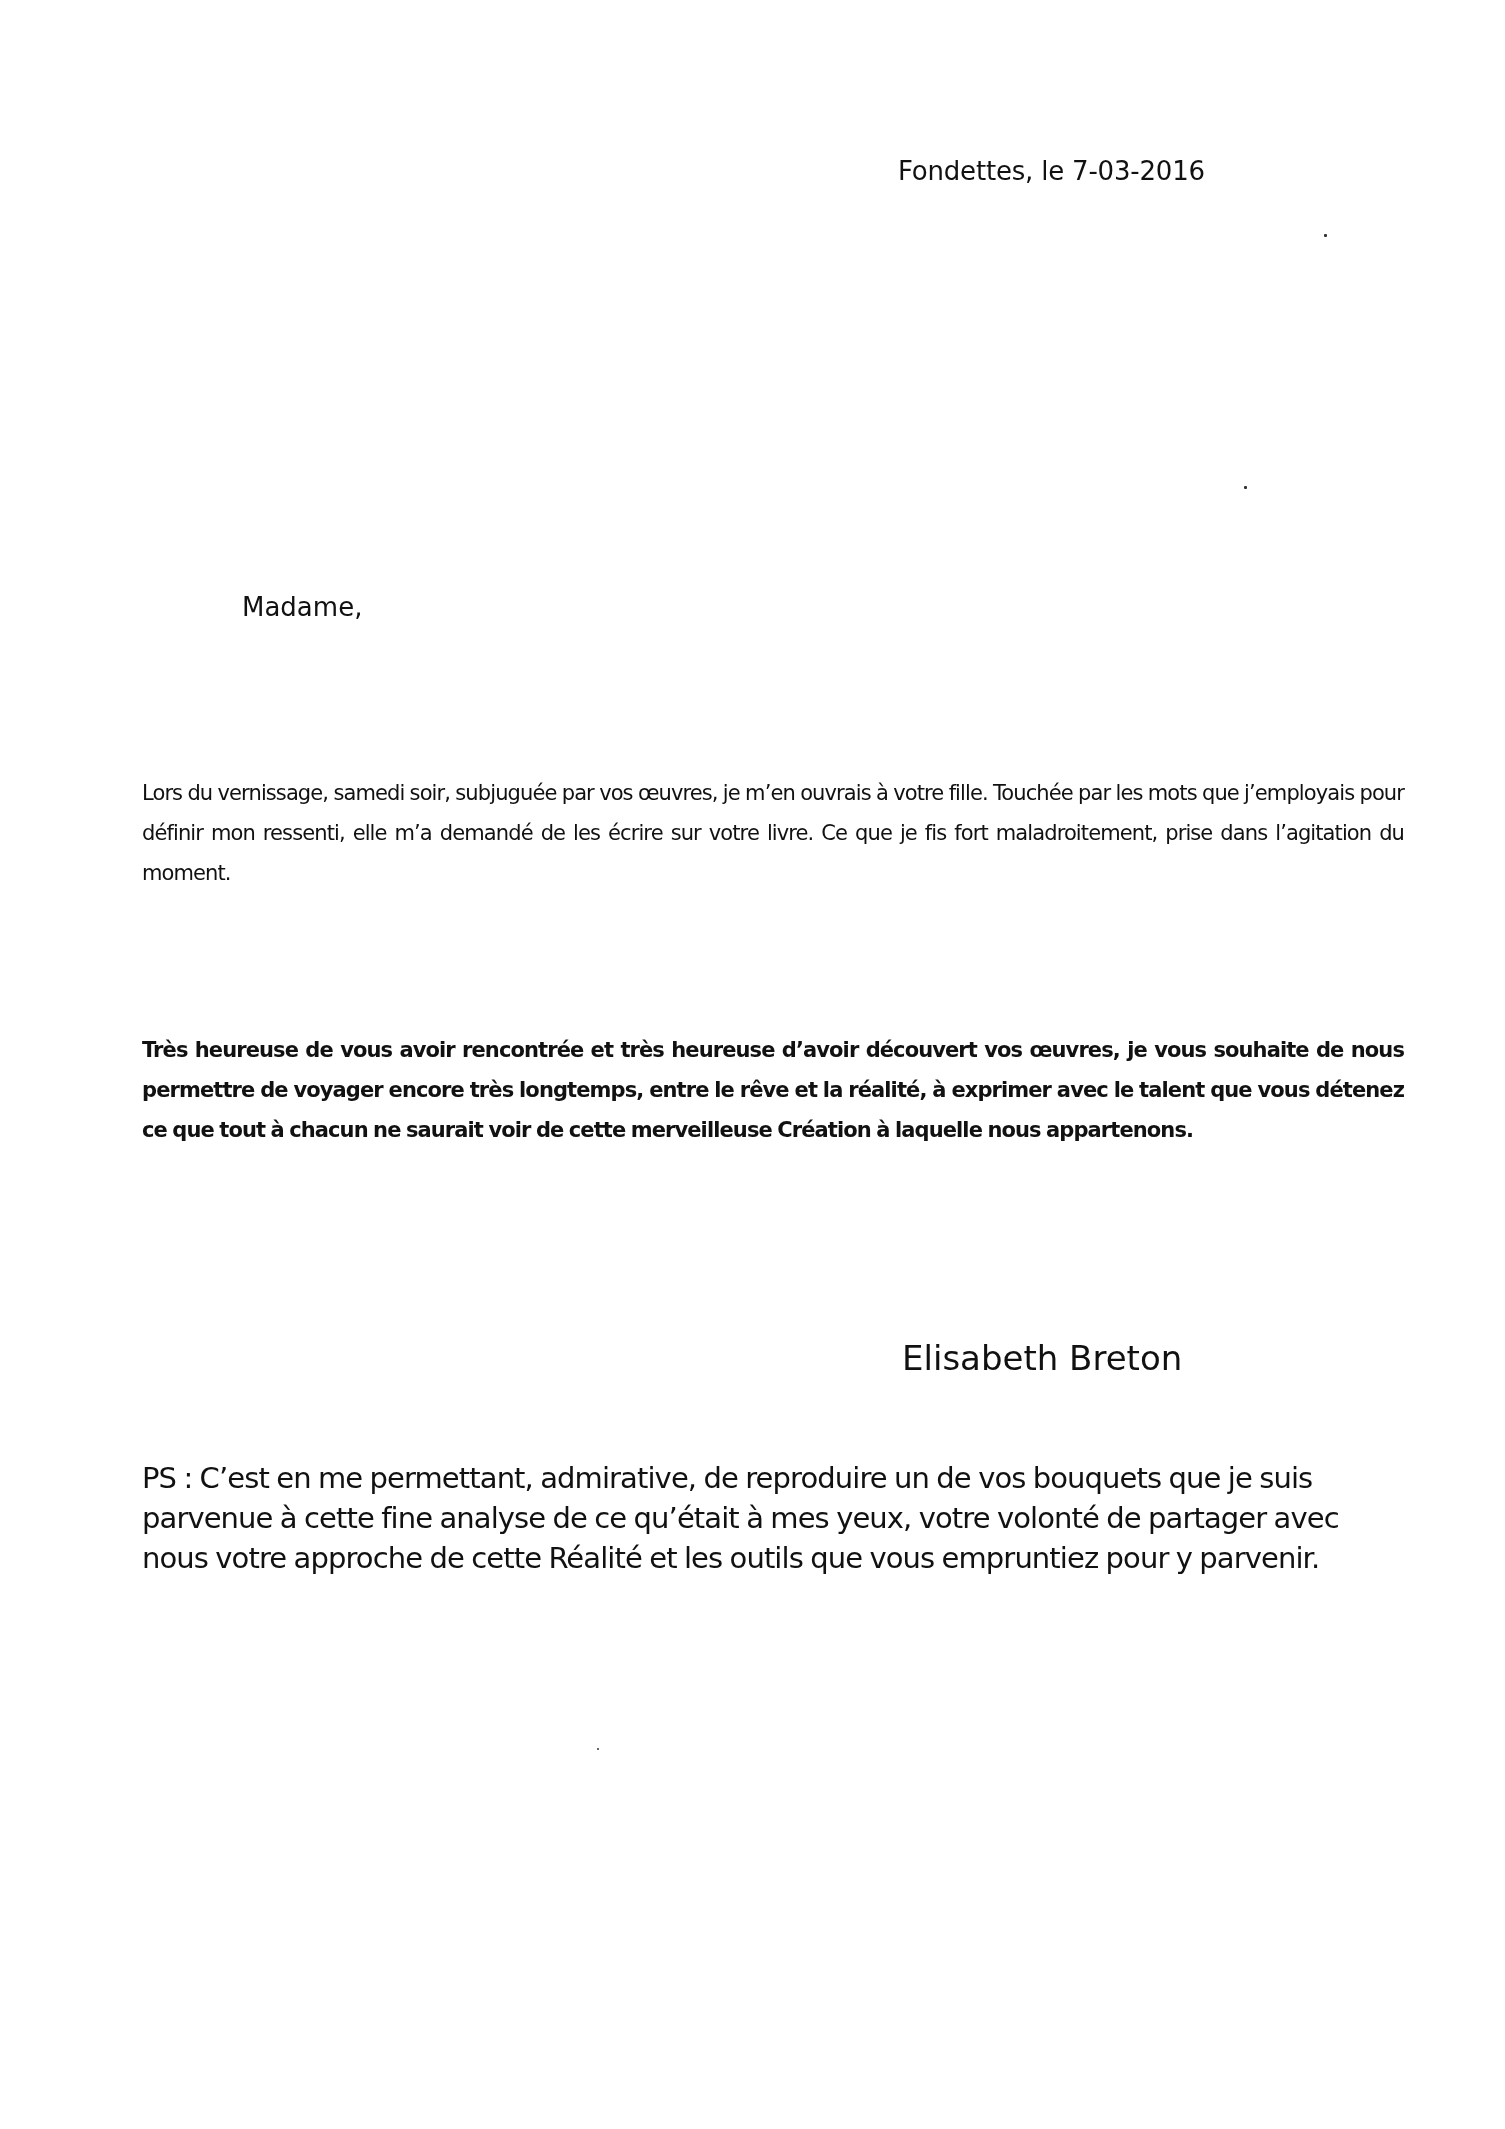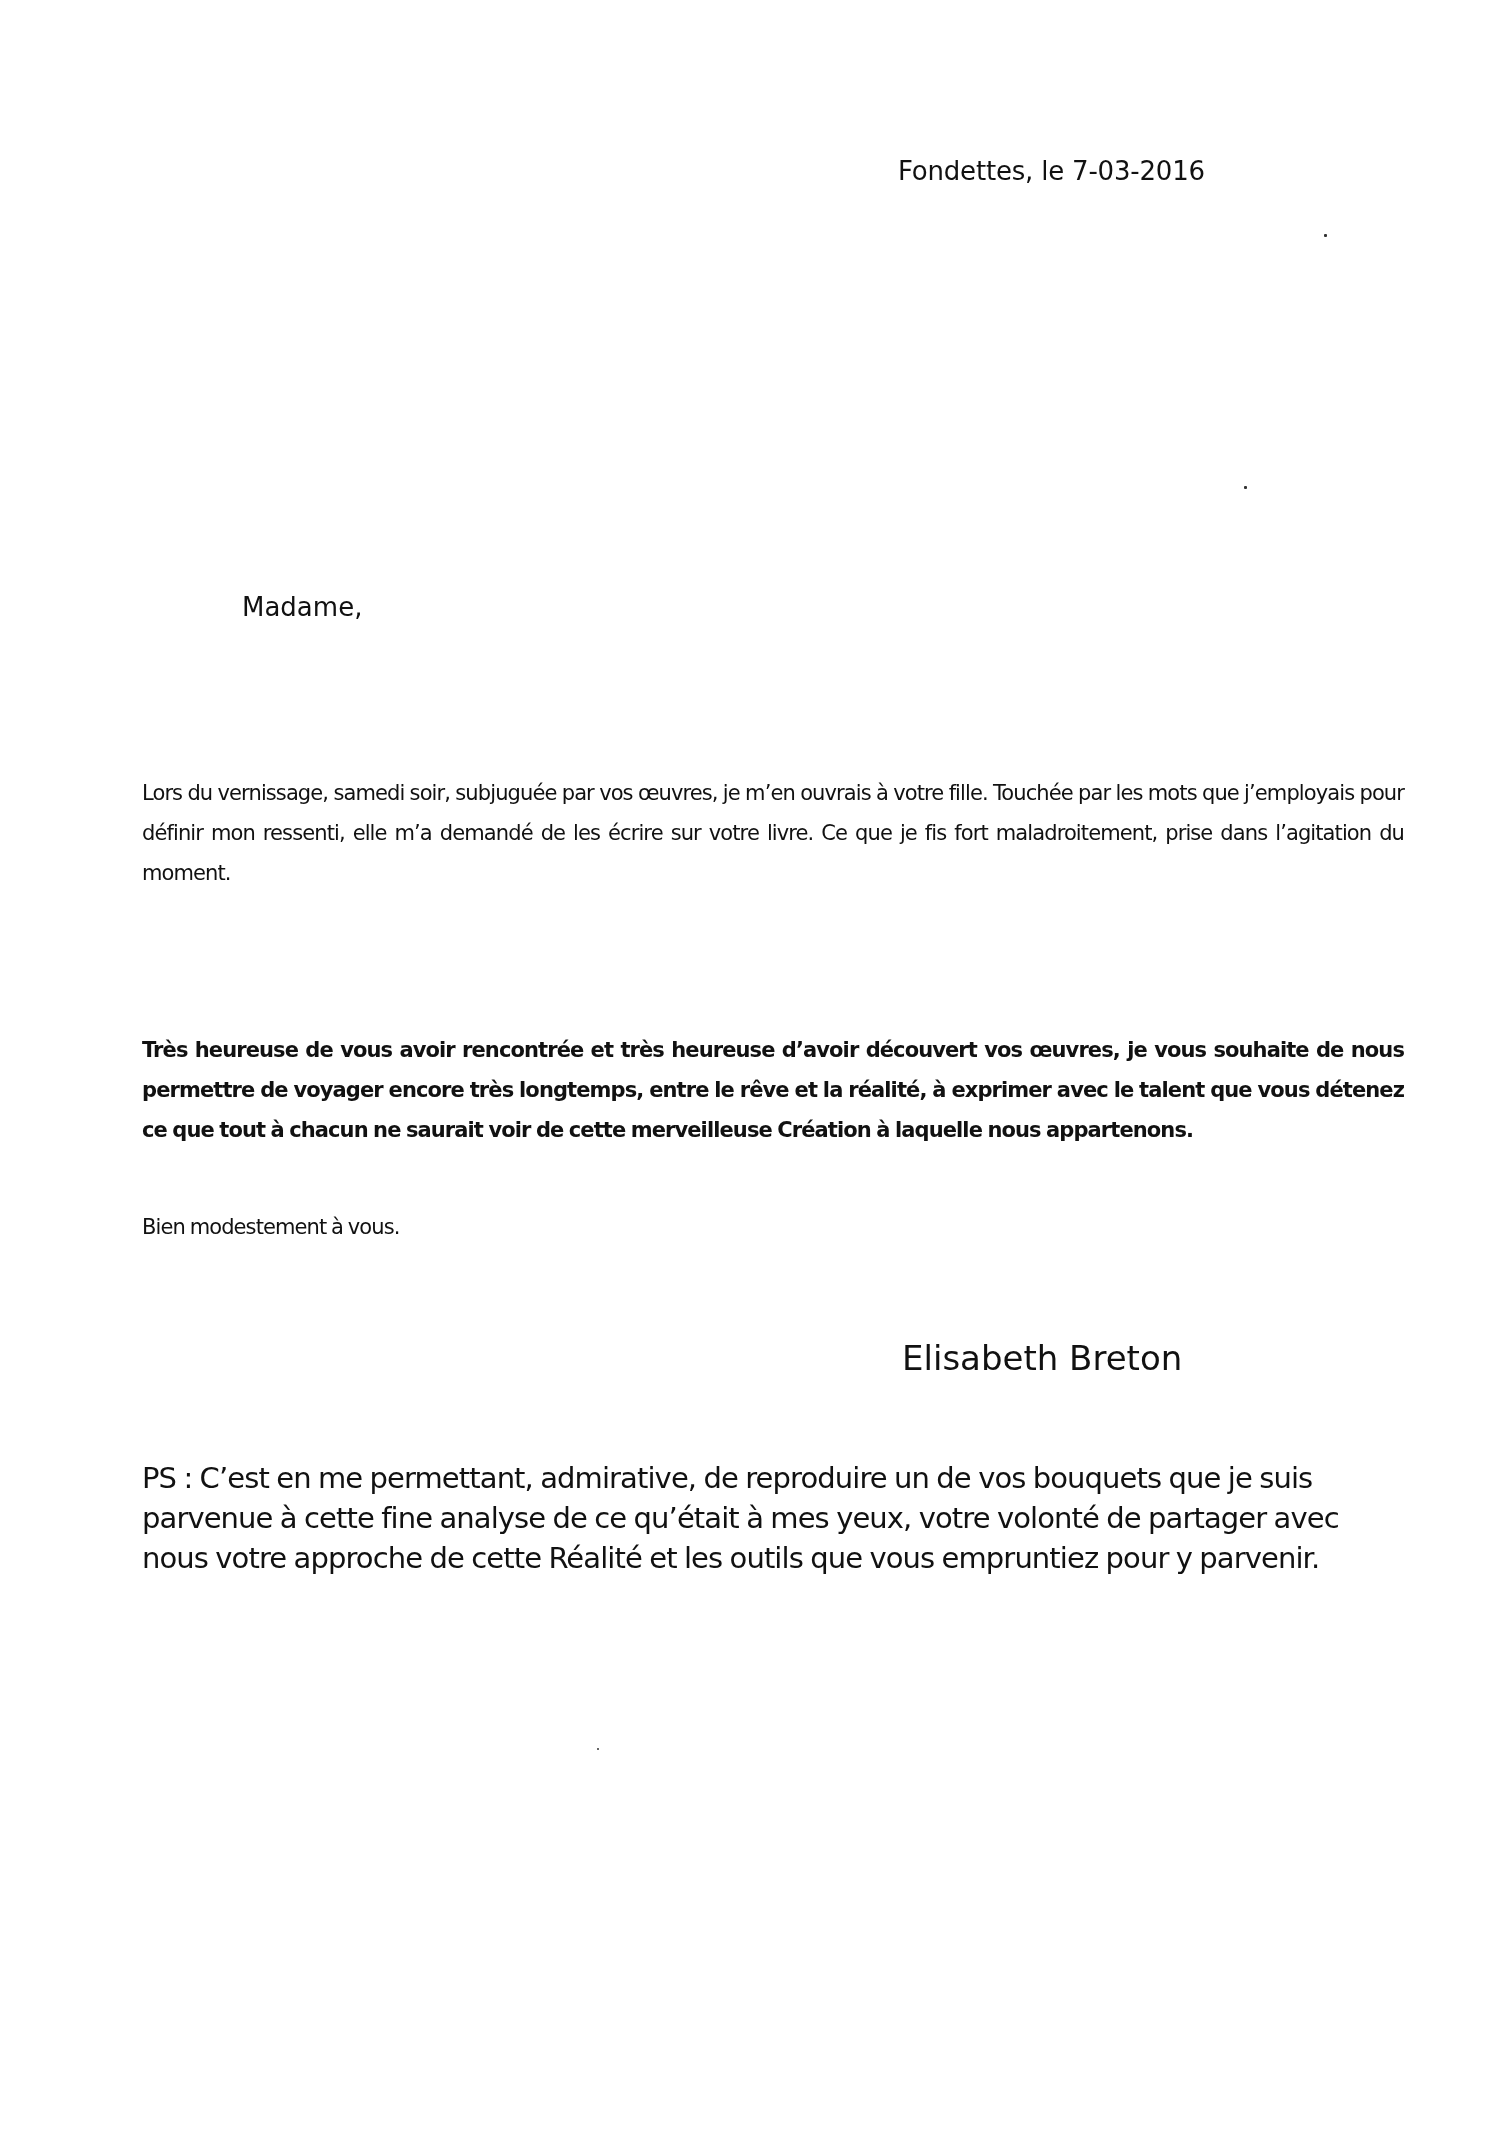--- a/index.html
+++ b/index.html
@@ -79,21 +79,20 @@
 </head>
 <body>
 
 <div class="page">
   <div class="date">Fondettes, le 7-03-2016</div>
 
   <div class="salutation">Madame,</div>
 
   <div class="body-text p1">Lors du vernissage, samedi soir, subjuguée par vos œuvres, je m’en ouvrais à votre fille. Touchée par les mots que j’employais pour définir mon ressenti, elle m’a demandé de les écrire sur votre livre. Ce que je fis fort maladroitement, prise dans l’agitation du moment.</div>
   <div class="body-text p3">Très heureuse de vous avoir rencontrée et très heureuse d’avoir découvert vos œuvres, je vous souhaite de nous permettre de voyager encore très longtemps, entre le rêve et la réalité, à exprimer avec le talent que vous détenez ce que tout à chacun ne saurait voir de cette merveilleuse Création à laquelle nous appartenons.</div>
-  <div class="body-text p4">Bien modestement à vous.</div>
 
   <div class="signature">Elisabeth Breton</div>
 
   <div class="ps">PS : C’est en me permettant, admirative, de reproduire un de vos bouquets que je suis parvenue à cette fine analyse de ce qu’était à mes yeux, votre volonté de partager avec nous votre approche de cette Réalité et les outils que vous empruntiez pour y parvenir.</div>
 
   <div class="speck" style="left:1324px; top:228px;"></div>
   <div class="speck" style="left:1244px; top:480px;"></div>
   <div class="speck" style="left:597px; top:1742px; width:2px; height:2px;"></div>
 </div>
 

